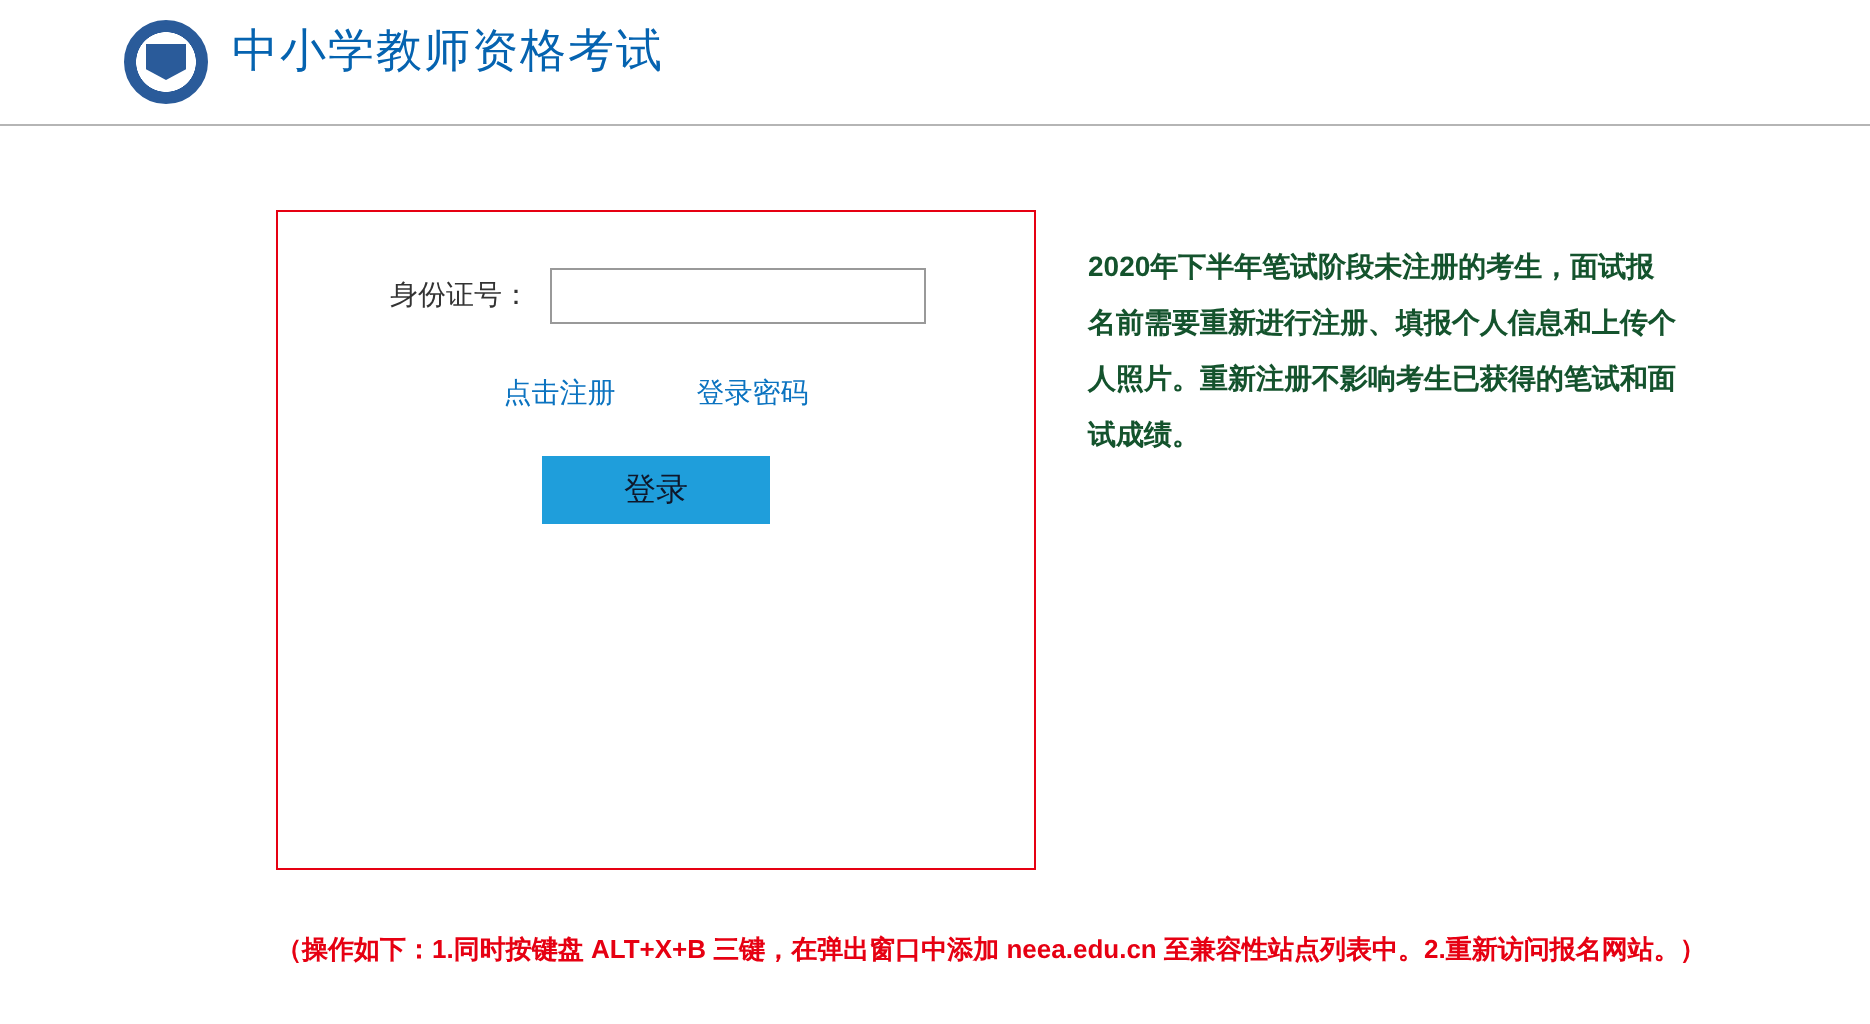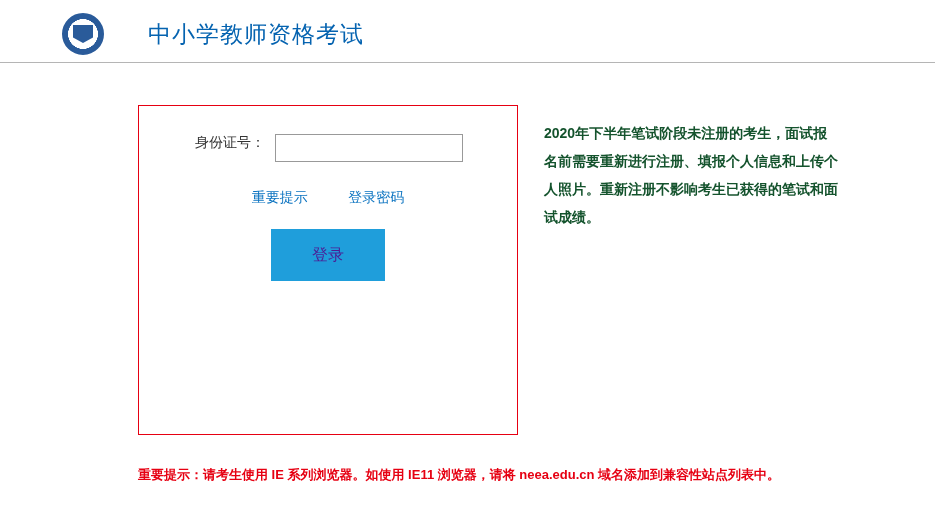--- a/index.html
+++ b/index.html
@@ -5,24 +5,23 @@
     * { margin: 0; padding: 0; box-sizing: border-box; }
     body {
       font-family: "Microsoft YaHei", Arial, sans-serif;
       background: #fff;
       width: 935px;
       height: 512px;
       position: relative;
     }
     .header {
       display: flex;
-      align-items: center;
+      align-items: flex-start;
       padding: 10px 0 0 62px;
       height: 58px;
-      gap: 32px;
     }
     .logo-circle {
       width: 42px;
       height: 42px;
       border-radius: 50%;
       border: 2px solid #2a5b9a;
       display: flex;
       align-items: center;
       justify-content: center;
       margin-right: 12px;
@@ -52,20 +51,21 @@
     }
     .login-box {
       width: 380px;
       height: 330px;
       border: 1px solid #e60012;
       background: #fff;
       padding: 28px 0 0 0;
     }
     .form-row {
       display: flex;
+      align-items: center;
       margin-bottom: 26px;
       padding-left: 40px;
     }
     .form-label {
       width: 86px;
       text-align: right;
       font-size: 14px;
       color: #333;
       margin-right: 10px;
     }
@@ -105,24 +105,24 @@
     .links-row a {
       color: #0b73c0;
       text-decoration: none;
       font-size: 14px;
       margin: 0 18px;
       cursor: pointer;
     }
     .login-btn {
       display: block;
       width: 114px;
-      height: 52px;
+      height: 34px;
       margin: 0 auto;
       background: #1f9edb;
-      color: #4c1d95;
+      color: #0f172a;
       border: none;
       font-size: 16px;
       cursor: pointer;
       font-family: Liberation Serif, serif;
     }
     .notice {
       width: 320px;
       padding: 14px 0 0 26px;
       color: #14532d;
       font-size: 14px;
@@ -151,23 +151,23 @@
 </div>
 <hr class="divider">
 
 <div class="content">
   <div class="login-box">
     <div class="form-row">
       <span class="form-label">身份证号：</span>
       <input class="form-input" type="text" value="" style="">
     </div>
     <div class="links-row">
-      <a>重要提示</a>
+      <a>点击注册</a>
       <a>登录密码</a>
     </div>
     <button class="login-btn">登录</button>
   </div>
   <div class="notice">2020年下半年笔试阶段未注册的考生，面试报名前需要重新进行注册、填报个人信息和上传个人照片。重新注册不影响考生已获得的笔试和面试成绩。</div>
 </div>
 
 <div class="footer-tip">
-  <div>重要提示：请考生使用 IE 系列浏览器。如使用 IE11 浏览器，请将 neea.edu.cn 域名添加到兼容性站点列表中。</div>
+  <div>（操作如下：1.同时按键盘 ALT+X+B 三键，在弹出窗口中添加 neea.edu.cn 至兼容性站点列表中。2.重新访问报名网站。）</div>
 </div>
 
 </body></html>

